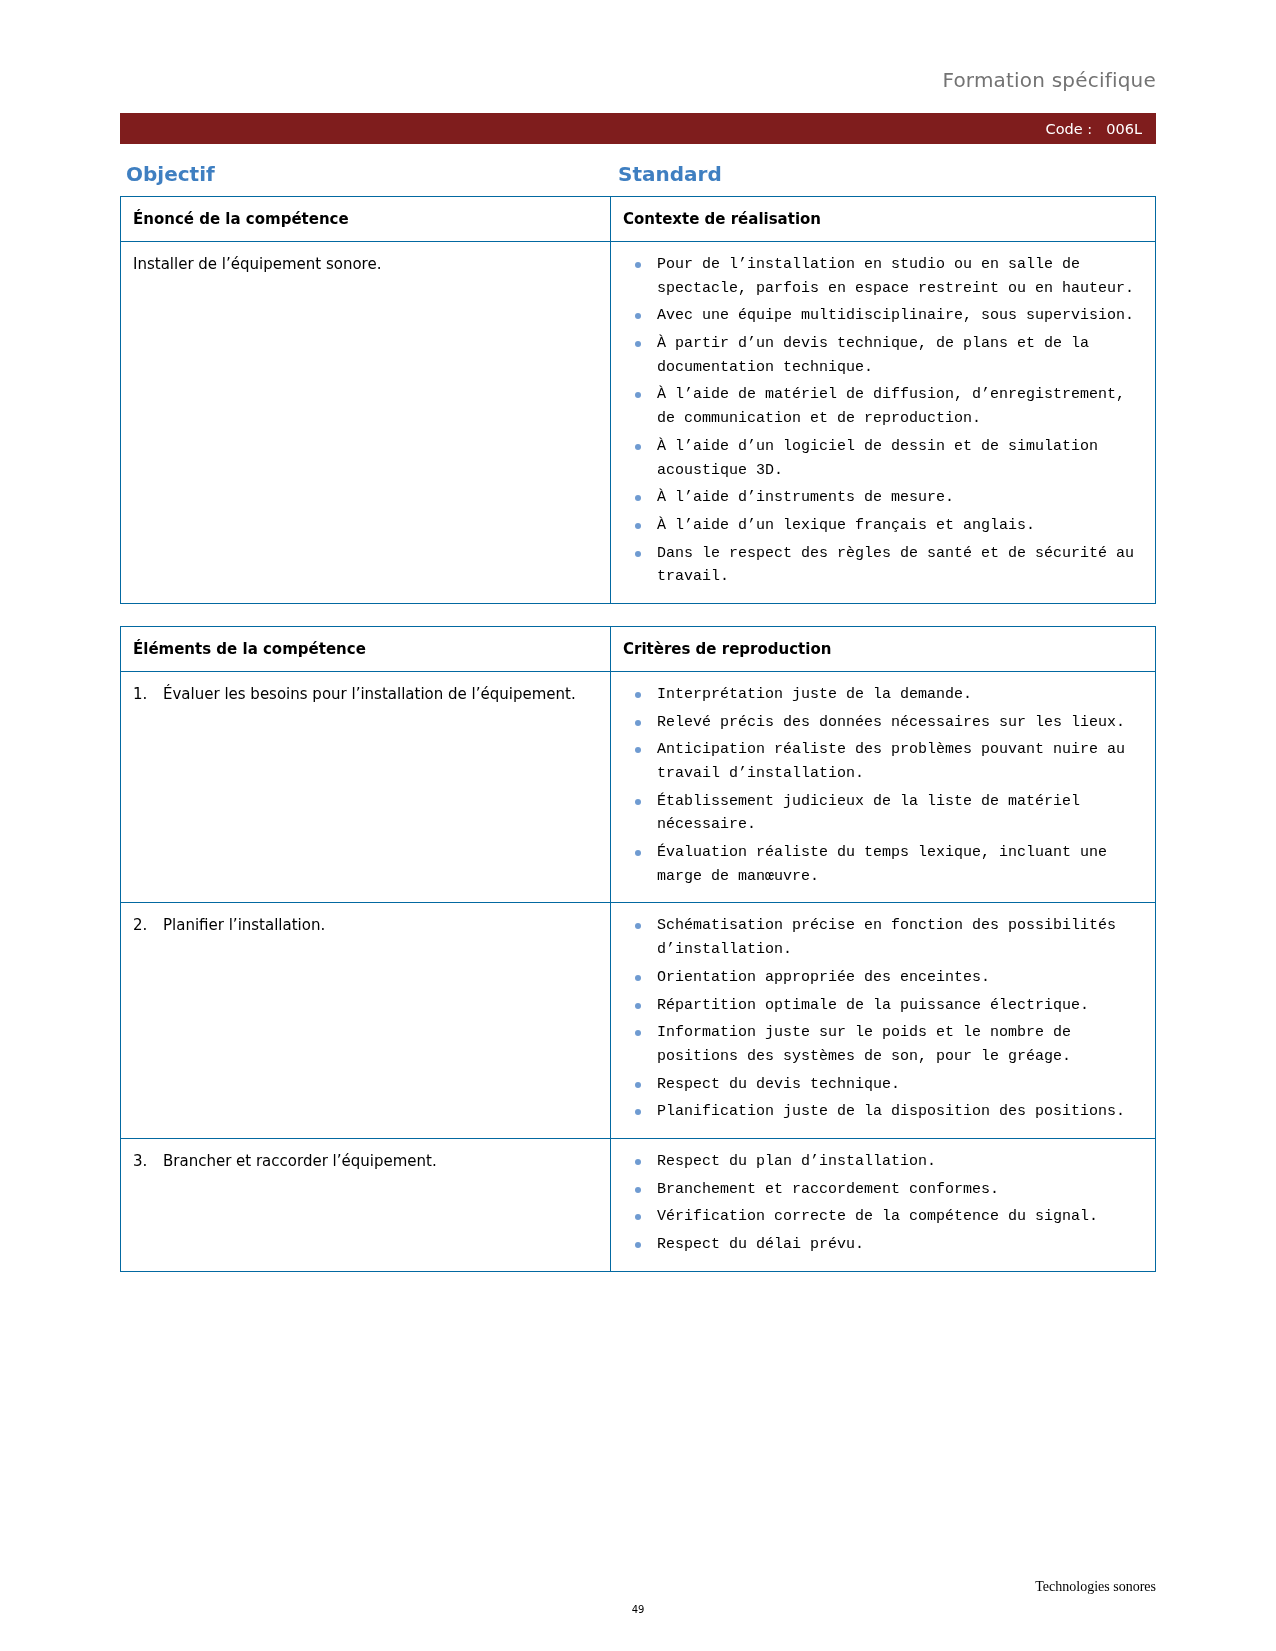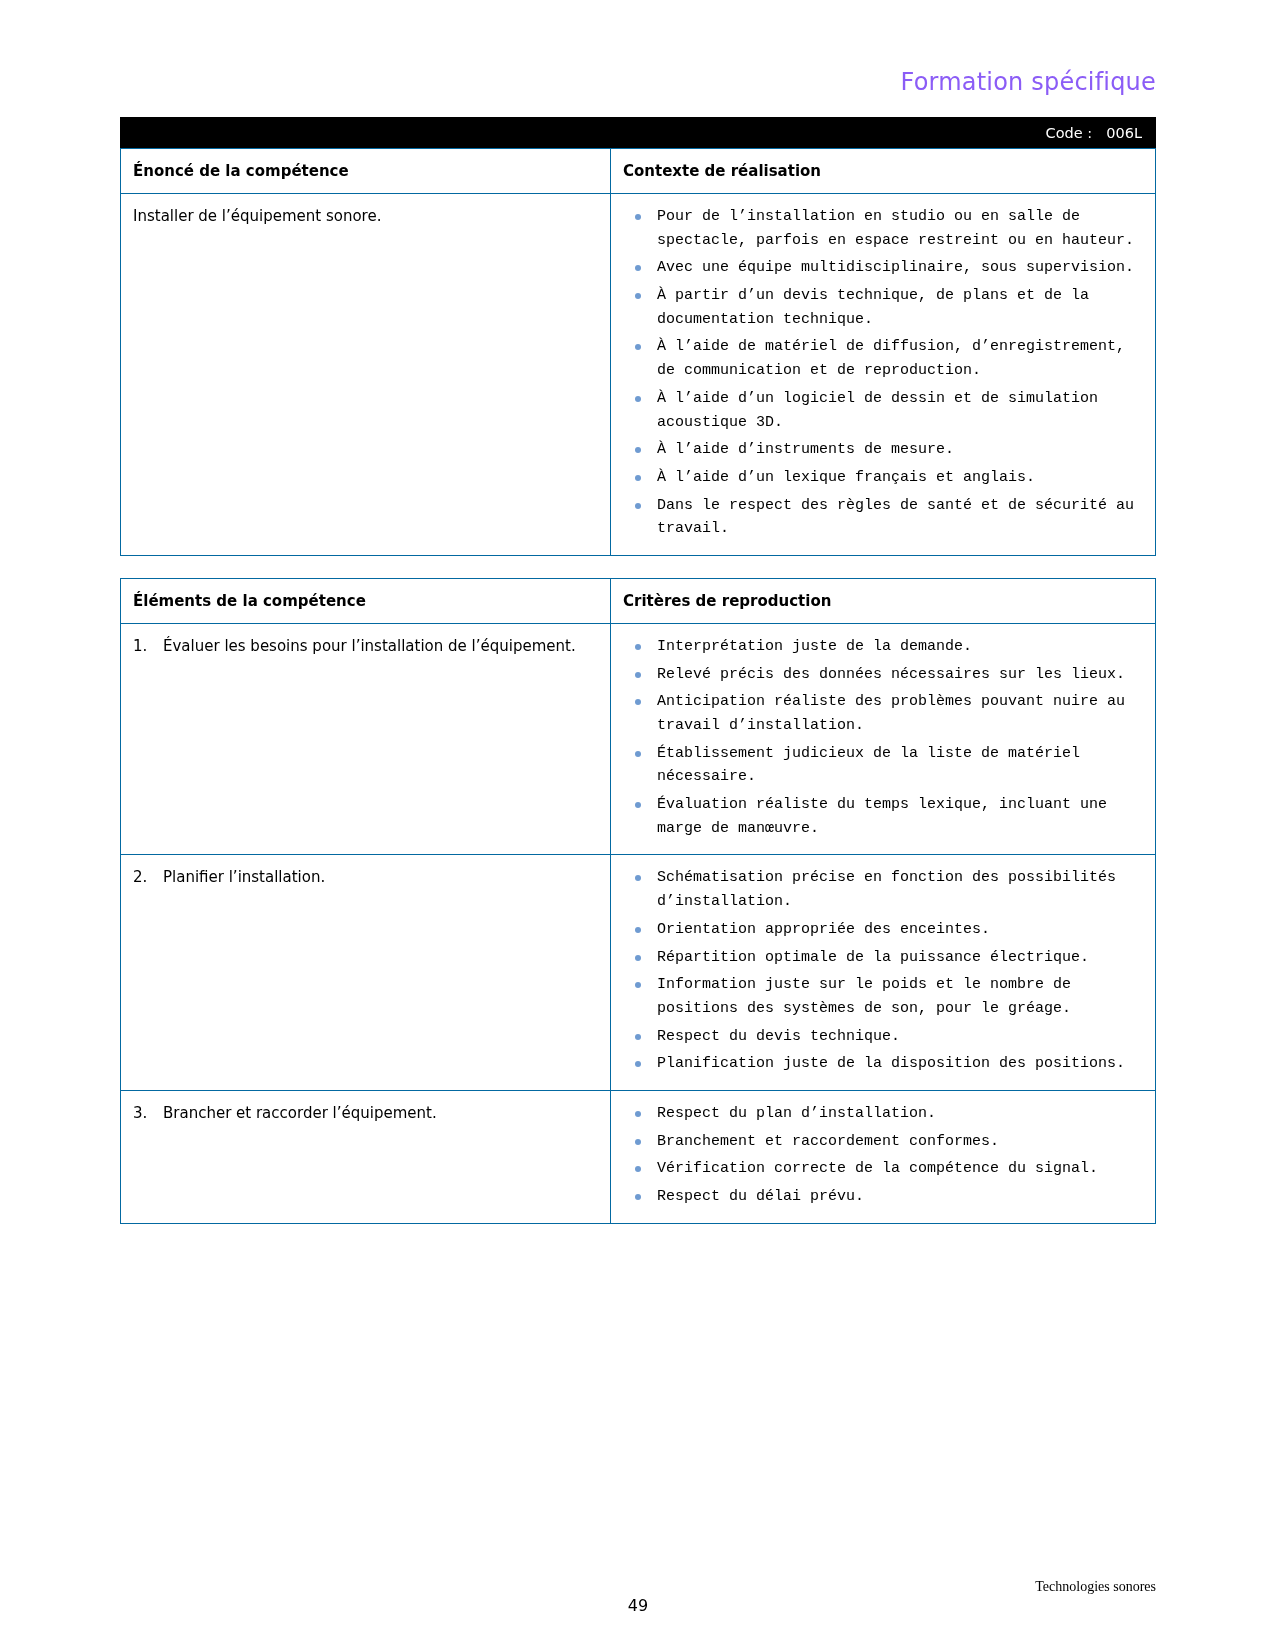--- a/index.html
+++ b/index.html
@@ -18,29 +18,29 @@
   .page {
     position: relative;
     width: 1276px;
     height: 1651px;
     box-sizing: border-box;
     padding: 0 120px;
   }
   
   .header-title {
     text-align: right;
-    color: #8b5cf6;
-    font-size: 24px;
+    color: #737373;
+    font-size: 20px;
     padding-top: 68px;
     padding-right: 0;
     letter-spacing: 0.2px;
   }
   .code-bar {
     margin-top: 21px;
-    background: #000000;
+    background: #7f1d1d;
     height: 31px;
     display: flex;
     align-items: center;
     justify-content: flex-end;
     color: #ffffff;
     font-size: 14.5px;
     padding-right: 14px;
     box-sizing: border-box;
   }
   .code-bar .code-label { margin-right: 14px; }
@@ -132,21 +132,21 @@
     right: 0;
     bottom: 0;
     height: 120px;
   }
   .footer .pagenum {
     position: absolute;
     left: 0;
     right: 0;
     bottom: 36px;
     text-align: center;
-    font-size: 16px;
+    font-size: 10px;
     margin-top: 20px;
   }
   .footer .doc-name {
     position: absolute;
     right: 120px;
     bottom: 56px;
     font-size: 14px;
     font-family: Liberation Serif, serif;
   }
 </style>
@@ -155,20 +155,24 @@
 
 <div class="page">
 
   <div class="header-title">Formation spécifique</div>
 
   <div class="code-bar">
     <span class="code-label">Code :</span>
     <span>006L</span>
   </div>
 
+  <div class="col-heads">
+    <div class="h left">Objectif</div>
+    <div class="h right">Standard</div>
+  </div>
 
   <table class="grid">
     <colgroup>
         <col class="c1">
         <col class="c2">
       </colgroup>
     <thead>
       <tr>
         <th>Énoncé de la compétence</th>
         <th>Contexte de réalisation</th>

